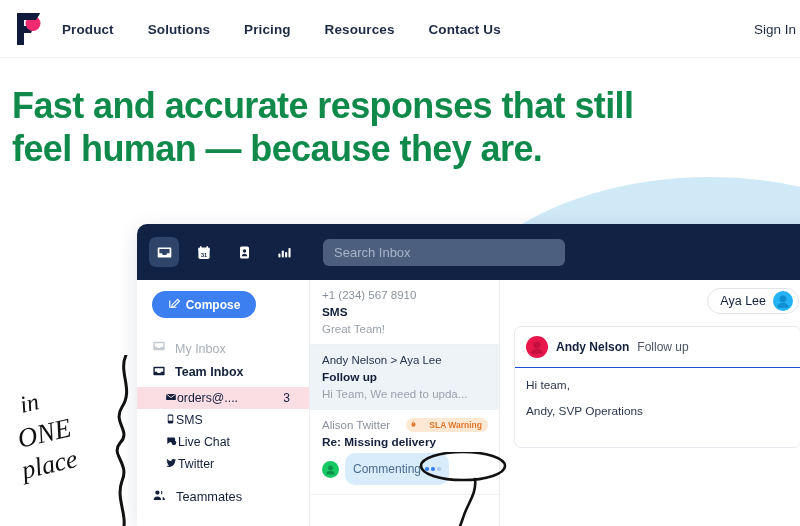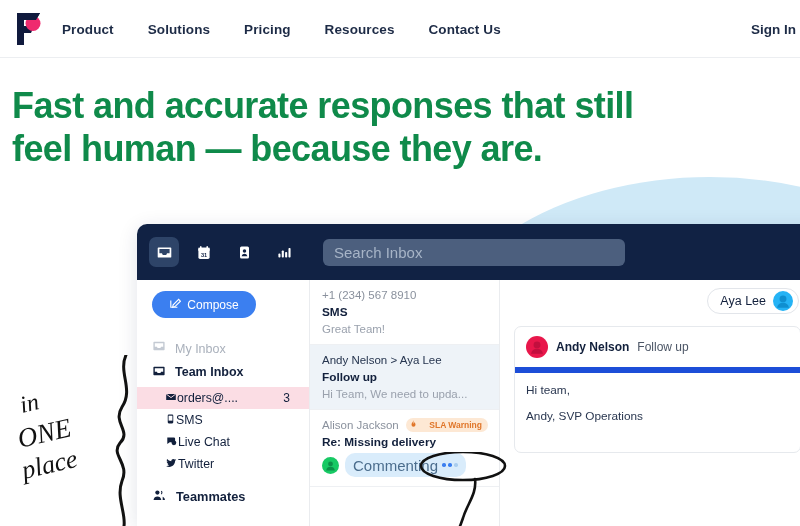--- a/index.html
+++ b/index.html
@@ -20,21 +20,21 @@
     z-index: 40;
   }
   #logo { position:absolute; left: 12px; top: 11px; width: 34px; height: 36px; }
   #nav-links { position: absolute; left: 62px; top: 0; height: 58px; display: flex; align-items: center; gap: 34px; }
   .nav-link {
     font-size: 13.5px; color: #1d2b46; font-weight: 600; letter-spacing: .1px;
     cursor: pointer; white-space: nowrap;
   }
   #signin {
     position: absolute; right: 4px; top: 50%; transform: translateY(-50%);
-    font-size: 13.5px; color: #1d2b46; font-weight: 700; white-space: nowrap;
+    font-size: 13.5px; color: #1d2b46; font-weight: 400; white-space: nowrap;
   }
 
   
   #headline {
     position: absolute; left: 12px; top: 84px; width: 700px;
     color: #0f8a4a;
     font-size: 36px; line-height: 43px;
     font-weight: 800; letter-spacing: -0.6px;
   }
   #headline .l2 { display:block; }
@@ -61,82 +61,82 @@
     position: relative; height: 56px; background: #112244;
     display: flex; align-items: center; padding: 0 12px;
   }
   .tb-icon {
     width: 30px; height: 30px; border-radius: 7px;
     display: flex; align-items: center; justify-content: center;
     margin-right: 10px; color: #ffffff; cursor: pointer;
   }
   .tb-icon.active { background: #2e4468; }
   #app-search {
-    flex: 0 0 auto; width: 302px; height: 27px; margin-left: 14px;
+    flex: 0 0 auto; width: 242px; height: 27px; margin-left: 14px;
     background: #4c5f7e; border-radius: 6px;
     display: flex; align-items: center; padding: 0 11px;
-    font-size: 15px; color: #a7b4c7; cursor: text;
+    font-size: 13px; color: #a7b4c7; cursor: text;
   }
 
   #app-body { display: flex; height: 246px; }
 
   
   #sidebar {
     width: 173px; background: #ffffff; border-right: 1px solid #eaecef;
     padding: 11px 0 0 0; position: relative;
   }
   #compose {
     margin: 0 0 12px 15px; width: 104px; height: 27px;
     background: #3b7ff0; border-radius: 15px;
     display: flex; align-items: center; justify-content: center; gap: 6px;
-    color: #fff; font-size: 12px; font-weight: 400; cursor: pointer;
+    color: #fff; font-size: 12px; font-weight: 700; cursor: pointer;
   }
   .sb-item {
     display: flex; align-items: center; gap: 9px;
     height: 22px; padding-left: 15px; font-size: 12.5px; cursor: pointer;
   }
   .sb-item .sb-label { white-space: nowrap; }
   #sb-myinbox { margin-top: 16px; color: #a9b0bb; align-items: flex-end; }
   #sb-myinbox .ic { color: #c4cad3; }
   #sb-teaminbox { margin-top: 5px; color: #12203c; font-weight: 700; }
   .sb-sub {
     display: flex; align-items: center; 
     height: 22px; padding-left: 28px; font-size: 12.3px; color: #12203c; cursor: pointer;
   }
   #sb-orders { background: #fbdde4; margin-top: 4px; position: relative; }
   #sb-orders .count {
     position: absolute; right: 19px; font-size: 12px; color: #12203c; font-weight: 500;
   }
   #sb-teammates {
     display: flex; align-items: center; gap: 9px;
     height: 22px; padding-left: 15px; margin-top: 10px;
-    font-size: 12.8px; color: #12203c; font-weight: 700; cursor: pointer;
+    font-size: 12.8px; color: #12203c; font-weight: 400; cursor: pointer;
   }
 
   
   #msglist { width: 190px; background: #ffffff; border-right: 1px solid #eaecef; }
   .msg { padding: 9px 12px 9px 12px; border-bottom: 1px solid #eef0f3; cursor: pointer; position: relative; }
   .msg.selected { background: #eef3f8; }
   .msg-from { font-size: 11.5px; color: #8a919d; margin-bottom: 4px; white-space: nowrap; }
   .msg-from.dark { color: #26354f; }
   .msg-subj { font-size: 11.8px; font-weight: 700; color: #12203c; margin-bottom: 4px; white-space: nowrap; }
   .msg-prev { font-size: 11.5px; color: #9aa1ad; white-space: nowrap; overflow: hidden; }
   #sla-badge {
     position: absolute; right: 11px; top: 8px;
     background: #fde8d4; color: #e0762a; border-radius: 9px;
     font-size: 8.5px; font-weight: 700; padding: 2px 6px 2px 4px;
     display: flex; align-items: center; gap: 12px; white-space: nowrap;
   }
   #msg3-foot { display: flex; align-items: center; gap: 6px; margin-top: 3px; }
   #msg3-av { width: 17px; height: 17px; border-radius: 50%; background: #17c964; flex: 0 0 auto;
              display:flex;align-items:center;justify-content:center; }
   #commenting {
-    background: #d9ecfb; border-radius: 10px; height: 24px;
+    background: #d9ecfb; border-radius: 10px; height: 32px;
     display: flex; align-items: center; gap: 4px; padding: 0 8px;
-    font-size: 15px; color: #4b6d8d; white-space: nowrap;
+    font-size: 12px; color: #4b6d8d; white-space: nowrap;
   }
   #commenting .dots { display:flex; gap:2.5px; }
   #commenting .dots i { width:3.5px; height:3.5px; border-radius:50%; background:#3b7ff0; display:block; }
   #commenting .dots i:nth-child(3){ background:#a9cdee; }
 
   
   #convo { flex: 1; background: #ffffff; padding: 12px 14px 0 14px; position: relative; }
   #aya-pill {
     position: absolute; right: 58px; top: 8px;
     height: 26px; border: 1px solid #e2e5ea; border-radius: 14px; background: #fff;
@@ -144,21 +144,21 @@
   }
   #aya-pill .name { font-size: 12.5px; color: #12203c; white-space: nowrap; }
   #aya-av { width: 20px; height: 20px; border-radius: 50%; background: #25b3f5;
             display:flex;align-items:center;justify-content:center; }
   #msgcard {
     position: absolute; left: 14px; top: 46px; right: 56px;
     border: 1px solid #e6e9ed; border-radius: 7px; background: #fff;
   }
   #msgcard-head {
     display: flex; align-items: center; gap: 8px;
-    padding: 9px 11px; border-bottom: 6px solid #1d4ed8;
+    padding: 9px 11px; border-bottom: 1px solid #1d4ed8;
   }
   #msgcard-av { width: 22px; height: 22px; border-radius: 50%; background: #e8174b;
                 display:flex;align-items:center;justify-content:center; flex:0 0 auto; }
   #msgcard-name { font-size: 12px; font-weight: 700; color: #12203c; }
   #msgcard-subj { font-size: 12px; color: #4b5565; }
   #msgcard-body { padding: 9px 11px 12px 11px; font-size: 11.8px; color: #2a3750; line-height: 16px; }
   #msgcard-body p { margin-bottom: 10px; }
   #msgcard-body p:last-child { margin-bottom: 16px; }
 
   
@@ -340,21 +340,21 @@
 
         <div class="msg">
           <div id="sla-badge">
             <span>
               <svg width="7" height="8" viewBox="0 0 10 12" fill="#e0762a">
                 <path d="M5 0C5 3 2 3.6 2 7a3 3 0 006 0c0-2-1-2.6-1.6-4C6 5 5.6 5.6 5 5.6 5 3.8 5 1.6 5 0z"></path>
               </svg>
             </span>
             <span>SLA Warning</span>
           </div>
-          <div class="msg-from">Alison Jackson</div>
+          <div class="msg-from">Alison Twitter</div>
           <div class="msg-subj">Re: Missing delivery</div>
           <div id="msg3-foot">
             <div id="msg3-av">
               <svg width="13" height="13" viewBox="0 0 24 24">
                 <circle cx="12" cy="9" r="4.5" fill="#0b8f48"></circle>
                 <path d="M4 21c.7-4.5 4-6.5 8-6.5s7.3 2 8 6.5z" fill="#0b8f48"></path>
               </svg>
             </div>
             <div id="commenting">
               <span>Commenting</span>

